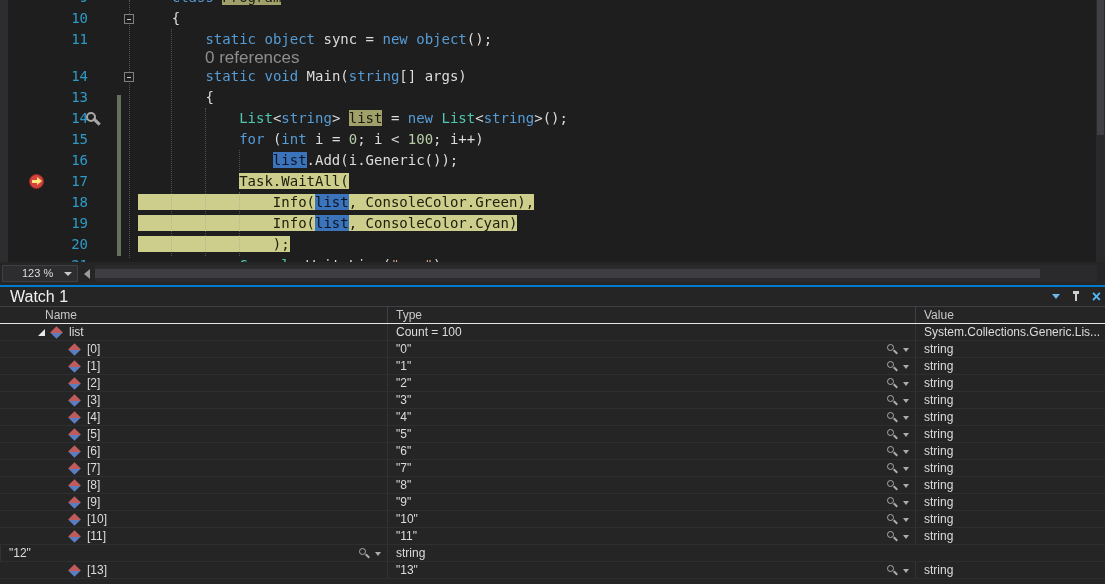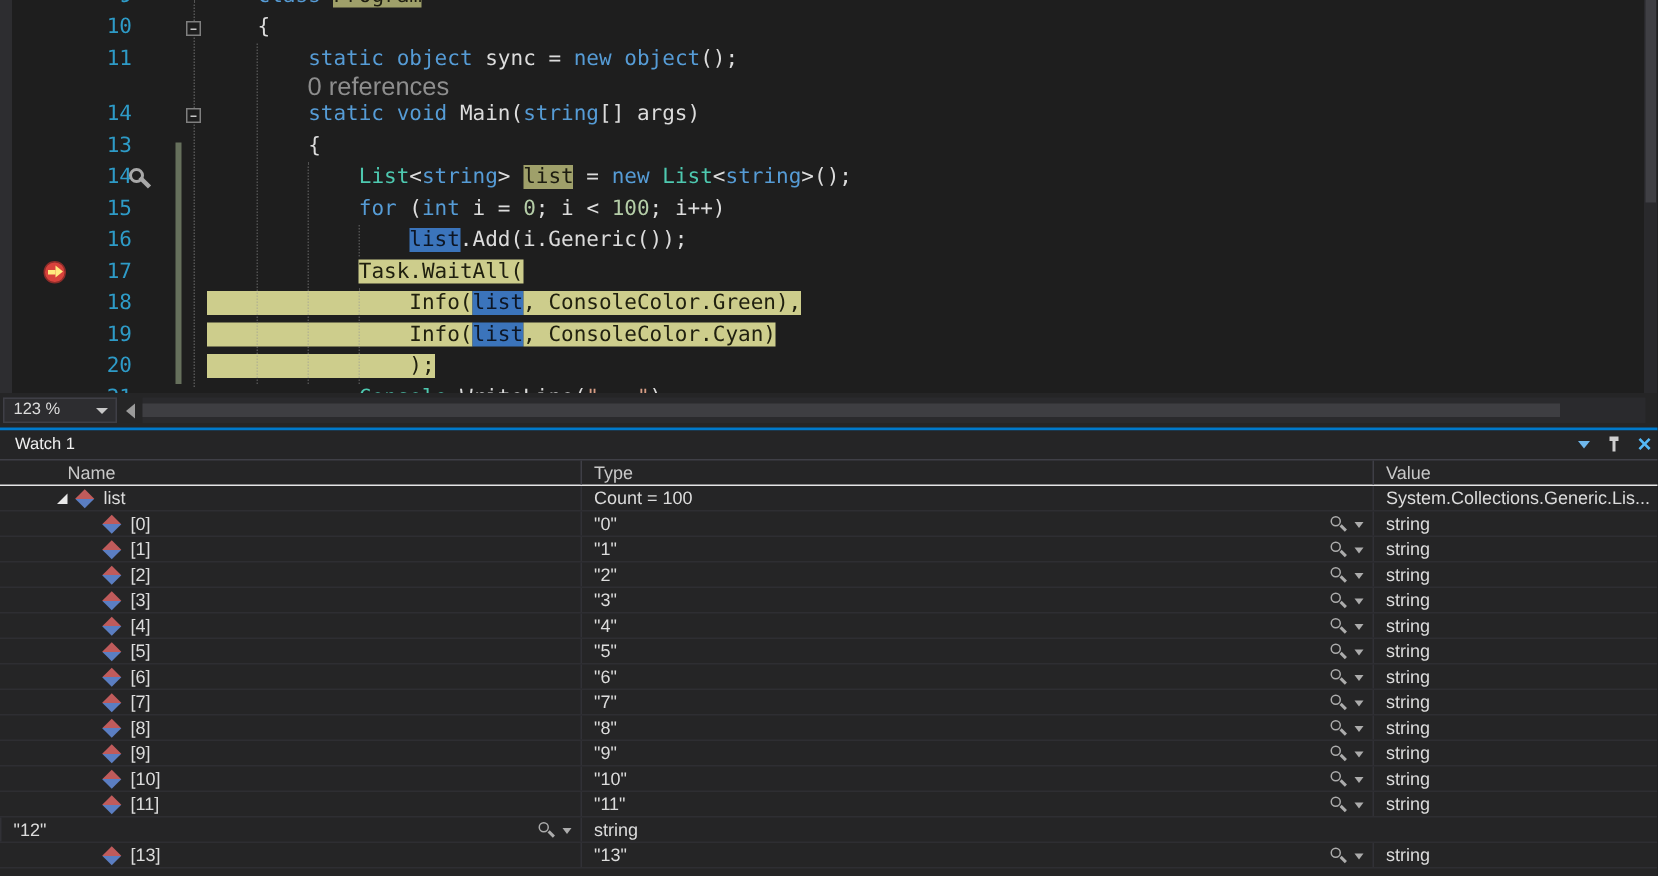--- a/index.html
+++ b/index.html
@@ -41,35 +41,35 @@
               border-left:5px solid #FFE97F; border-top:4px solid transparent; border-bottom:4px solid transparent; }
   .wrench-glyph { position:absolute; left:86px; width:16px; height:16px; }
   .wrench-glyph::before { content:''; position:absolute; left:0; top:1px; width:6px; height:6px;
               border:2px solid #A8A8A8; border-radius:50%; }
   .wrench-glyph::after { content:''; position:absolute; left:6px; top:9px; width:9px; height:3px;
               background:#A8A8A8; transform:rotate(45deg); }
 
   
   #editor-bottom-bar { position:absolute; left:0; top:262px; width:1105px; height:23px; background:#252526; }
   #zoom-control { position:absolute; left:2px; top:3px; width:76px; height:17px; background:#2D2D30;
-                  border:1px solid #3F3F46; color:#DCDCDC; font-size:11px; line-height:15px; padding-left:6px; }
+                  border:1px solid #3F3F46; color:#DCDCDC; font-size:11px; line-height:15px; padding-left:19px; }
   #zoom-caret { position:absolute; right:5px; top:6px; width:0; height:0;
                 border-left:4px solid transparent; border-right:4px solid transparent; border-top:4px solid #C8C8C8; }
   #hsb-left-arrow { position:absolute; left:84px; top:7px; width:0; height:0;
                 border-top:5px solid transparent; border-bottom:5px solid transparent; border-right:6px solid #9A9A9A; }
   #hsb-track { position:absolute; left:95px; top:3px; width:1002px; height:17px; background:#2A2A2D; }
   #hsb-thumb { position:absolute; left:0; top:4px; width:945px; height:9px; background:#3E3E42; }
   #vsb { position:absolute; right:0; top:0; width:9px; height:262px; background:#29292C; }
   #vsb-thumb { position:absolute; left:1px; top:0; width:7px; height:135px; background:#3F3F44; }
 
   
   #watch-panel { position:absolute; left:0; top:285px; width:1105px; height:299px; background:#252526; }
   #watch-accent { position:absolute; left:0; top:0; width:1105px; height:2px; background:#007ACC; }
   #watch-titlebar { position:absolute; left:0; top:2px; width:1105px; height:19px; background:#252526; }
-  #watch-title { position:absolute; left:10px; top:0; line-height:19px; font-size:11px; color:#F1F1F1; }
+  #watch-title { position:absolute; left:10px; top:0; line-height:19px; font-size:16px; color:#F1F1F1; }
   #tb-icons { position:absolute; right:4px; top:0; height:19px; display:flex; align-items:center; gap:12px; }
   .tb-chevron { width:0; height:0; border-left:4px solid transparent; border-right:4px solid transparent;
                 border-top:5px solid #6FB8EC; }
   .tb-pin { position:relative; width:8px; height:13px; }
   .tb-pin::before { content:''; position:absolute; left:1px; top:1px; width:6px; height:3px; background:#CFCFCF; }
   .tb-pin::after  { content:''; position:absolute; left:3px; top:4px; width:2px; height:7px; background:#CFCFCF; }
   .tb-close { color:#54B9F7; font-size:16px; line-height:16px; font-weight:bold; }
   .tb-close::before { content:'×'; }
 
   #watch-header { position:absolute; left:0; top:21px; width:1105px; height:18px;

